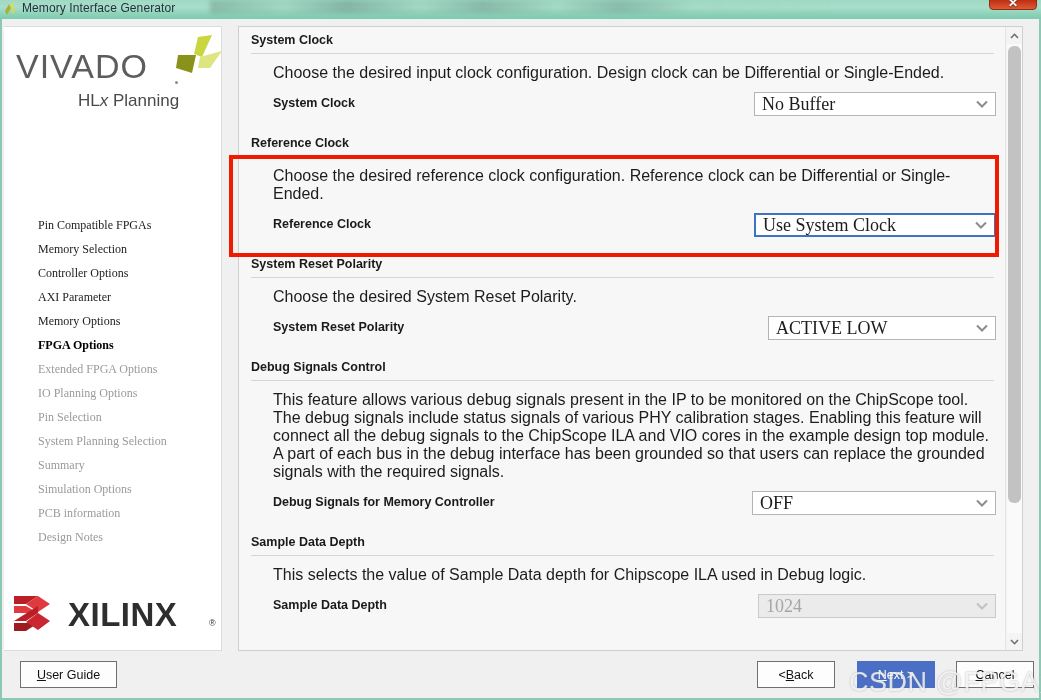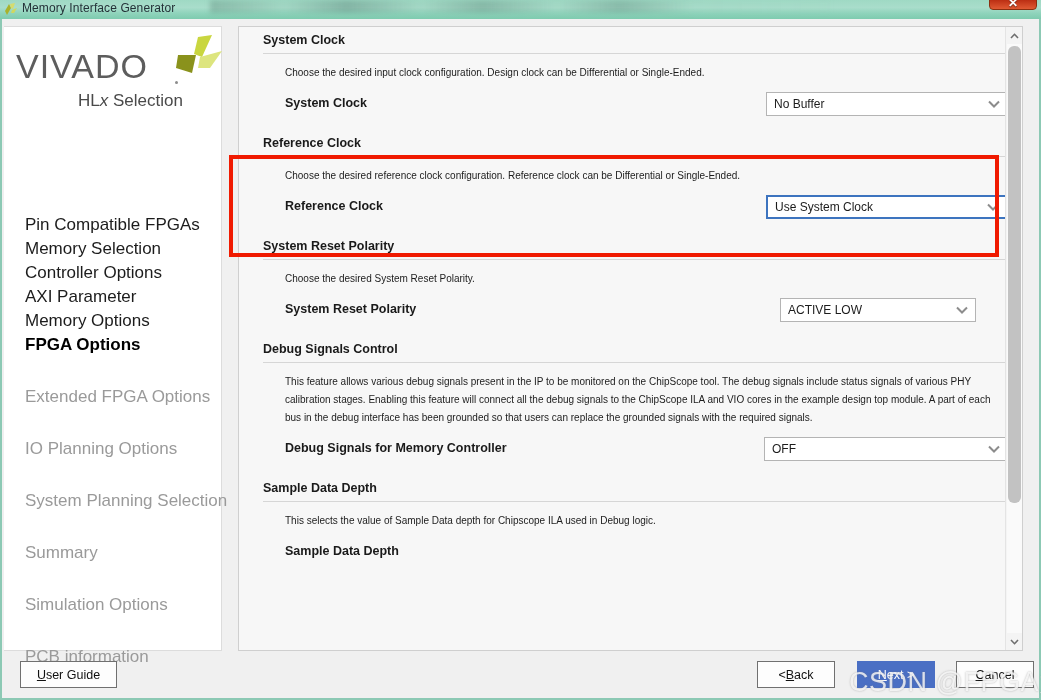--- a/index.html
+++ b/index.html
@@ -72,72 +72,72 @@
   }
   .vivado-mark { position: absolute; left: 160px; top: -2px; }
   .hlx {
     position: absolute; left: 66px; top: 54px;
     font-size: 17px; color: #4a4a4a;
   }
   .hlx i { font-style: italic; }
 
   .navlist { position: absolute; left: 0; top: 186px; width: 218px; }
   .navitem {
-    height: 24px; line-height: 24px; padding-left: 21px;
-    font-size: 17px; color: #1c1c1c; white-space: nowrap; cursor: default;
-  }
-  .navitem.dim { color: #9a9a9a; margin-top: 28px; }
+    height: 24px; line-height: 24px; padding-left: 34px;
+    font-size: 12px; color: #1c1c1c; white-space: nowrap; cursor: default; font-family: Liberation Serif, serif;
+  }
+  .navitem.dim { color: #9a9a9a; }
   .navitem.active { font-weight: bold; color: #000; }
 
   .xilinx-logo { position: absolute; left: 8px; top: 565px; width: 205px; height: 44px; }
   .xl-word {
     position: absolute; left: 56px; top: 4px;
     font-size: 33px; font-weight: bold; color: #2e2e2e; letter-spacing: .5px;
   }
   .xl-reg {
     position: absolute; left: 197px; top: 26px; font-size: 9px; color: #2e2e2e;
   }
 
   
   .content-outer {
     position: absolute; left: 236px; top: 7px; width: 785px; height: 625px;
     background: #f7f7f7; border: 1px solid #cfcfcf;
   }
   .content {
-    position: absolute; left: 12px; top: 0; width: 767px; height: 623px;
+    position: absolute; left: 0; top: 0; width: 767px; height: 623px;
     background: #f7f7f7; overflow: hidden;
   }
   .scroll-area { position: absolute; left: 0; top: -2px; width: 767px; }
 
   
   .section { position: relative; padding: 0 10px; }
   .sec-title {
     font-size: 12.5px; font-weight: bold; color: #1a1a1a;
     padding: 8px 0 6px 2px;
   }
   .sec-rule { height: 1px; background: #d6d6d6; margin: 0 2px 0 2px; }
   .sec-body { padding: 10px 0 10px 24px; position: relative; }
   .desc {
-    font-size: 10px; color: #1c1c1c; line-height: 18px; max-width: 722px;
+    font-size: 16px; color: #1c1c1c; line-height: 18px; max-width: 722px;
   }
   .field-row {
     position: relative; height: 26px; margin-top: 10px;
   }
   .field-label {
     position: absolute; left: 0; top: 4px;
     font-size: 12.5px; font-weight: bold; color: #1a1a1a; white-space: nowrap;
   }
   .combo {
     position: absolute; top: 0; height: 24px;
     background: #ffffff; border: 1px solid #b4b4b4;
     display: flex; align-items: center;
   }
   .combo .val {
-    font-size: 12px; color: #1c1c1c; padding-left: 7px; flex: 1;
-    white-space: nowrap; overflow: hidden;
+    font-size: 18px; color: #1c1c1c; padding-left: 7px; flex: 1;
+    white-space: nowrap; overflow: hidden; font-family: Liberation Serif, serif;
   }
   .combo .chev {
     width: 26px; display: flex; align-items: center; justify-content: center;
   }
   .combo.focused { border: 2px solid #3d74bf; }
   .combo.disabled { background: #ebebeb; border-color: #cacaca; }
   .combo.disabled .val { color: #a6a6a6; }
 
   
   .annot {
@@ -207,39 +207,52 @@
     <div class="sidebar">
 
       <div class="vivado-logo">
         <div class="vivado-word">VIVADO</div>
         <div class="vivado-dot"></div>
         <svg class="vivado-mark" width="52" height="48" viewBox="0 0 52 48">
           <polygon points="26,2 40,0 30,22 22,19" fill="#c9d63f"></polygon>
           <polygon points="6,20 24,20 20,38 4,33" fill="#8a921c"></polygon>
           <polygon points="28,22 50,16 38,33 26,33" fill="#dde57e"></polygon>
         </svg>
-        <div class="hlx"><span>HL</span><i>x</i><span> Selection</span></div>
+        <div class="hlx"><span>HL</span><i>x</i><span> Planning</span></div>
       </div>
 
       <div class="navlist">
         <div class="navitem">Pin Compatible FPGAs</div>
         <div class="navitem">Memory Selection</div>
         <div class="navitem">Controller Options</div>
         <div class="navitem">AXI Parameter</div>
         <div class="navitem">Memory Options</div>
         <div class="navitem active">FPGA Options</div>
         <div class="navitem dim">Extended FPGA Options</div>
         <div class="navitem dim">IO Planning Options</div>
+        <div class="navitem dim">Pin Selection</div>
         <div class="navitem dim">System Planning Selection</div>
         <div class="navitem dim">Summary</div>
         <div class="navitem dim">Simulation Options</div>
         <div class="navitem dim">PCB information</div>
         <div class="navitem dim">Design Notes</div>
       </div>
 
+      <div class="xilinx-logo">
+        <svg width="48" height="42" viewBox="0 0 48 42">
+          <polygon points="2,4 26,4 14,12 2,12" fill="#ba1f28"></polygon>
+          <polygon points="26,4 14,12 26,20 38,12" fill="#e03a3e"></polygon>
+          <polygon points="2,14 14,14 26,21 2,21" fill="#e03a3e"></polygon>
+          <polygon points="26,21 14,29 2,29 26,14" fill="#ba1f28"></polygon>
+          <polygon points="2,31 26,31 14,39 2,39" fill="#9e1b22"></polygon>
+          <polygon points="26,21 38,29 26,38 14,30" fill="#c92630"></polygon>
+        </svg>
+        <div class="xl-word">XILINX</div>
+        <div class="xl-reg">®</div>
+      </div>
     </div>
 
     <div class="content-outer">
       <div class="content">
         <div class="scroll-area">
 
           <div class="section">
             <div class="sec-title">System Clock</div>
             <div class="sec-rule"></div>
             <div class="sec-body">
@@ -277,21 +290,21 @@
             </div>
           </div>
 
           <div class="section">
             <div class="sec-title">System Reset Polarity</div>
             <div class="sec-rule"></div>
             <div class="sec-body">
               <div class="desc">Choose the desired System Reset Polarity.</div>
               <div class="field-row">
                 <div class="field-label">System Reset Polarity</div>
-                <div class="combo" style="left:495px; width:196px;gap:10px;">
+                <div class="combo" style="left:495px; width:228px;gap:10px;">
                   <div class="val">ACTIVE LOW</div>
                   <div class="chev">
                     <svg width="12" height="8" viewBox="0 0 12 8">
                         <path d="M1 1.5 L6 6.5 L11 1.5" stroke="#8c8c8c" stroke-width="2" fill="none"></path>
                       </svg>
                   </div>
                 </div>
               </div>
             </div>
           </div>
@@ -315,20 +328,28 @@
             </div>
           </div>
 
           <div class="section">
             <div class="sec-title">Sample Data Depth</div>
             <div class="sec-rule"></div>
             <div class="sec-body">
               <div class="desc">This selects the value of Sample Data depth for Chipscope ILA used in Debug logic.</div>
               <div class="field-row">
                 <div class="field-label">Sample Data Depth</div>
+                <div class="combo disabled" style="left:485px; width:238px;">
+                  <div class="val">1024</div>
+                  <div class="chev">
+                    <svg width="12" height="8" viewBox="0 0 12 8">
+                        <path d="M1 1.5 L6 6.5 L11 1.5" stroke="#c2c2c2" stroke-width="2" fill="none"></path>
+                      </svg>
+                  </div>
+                </div>
               </div>
             </div>
           </div>
 
 
         </div>
       </div>
 
       <div class="vscroll">
         <div class="vs-btn vs-up">

